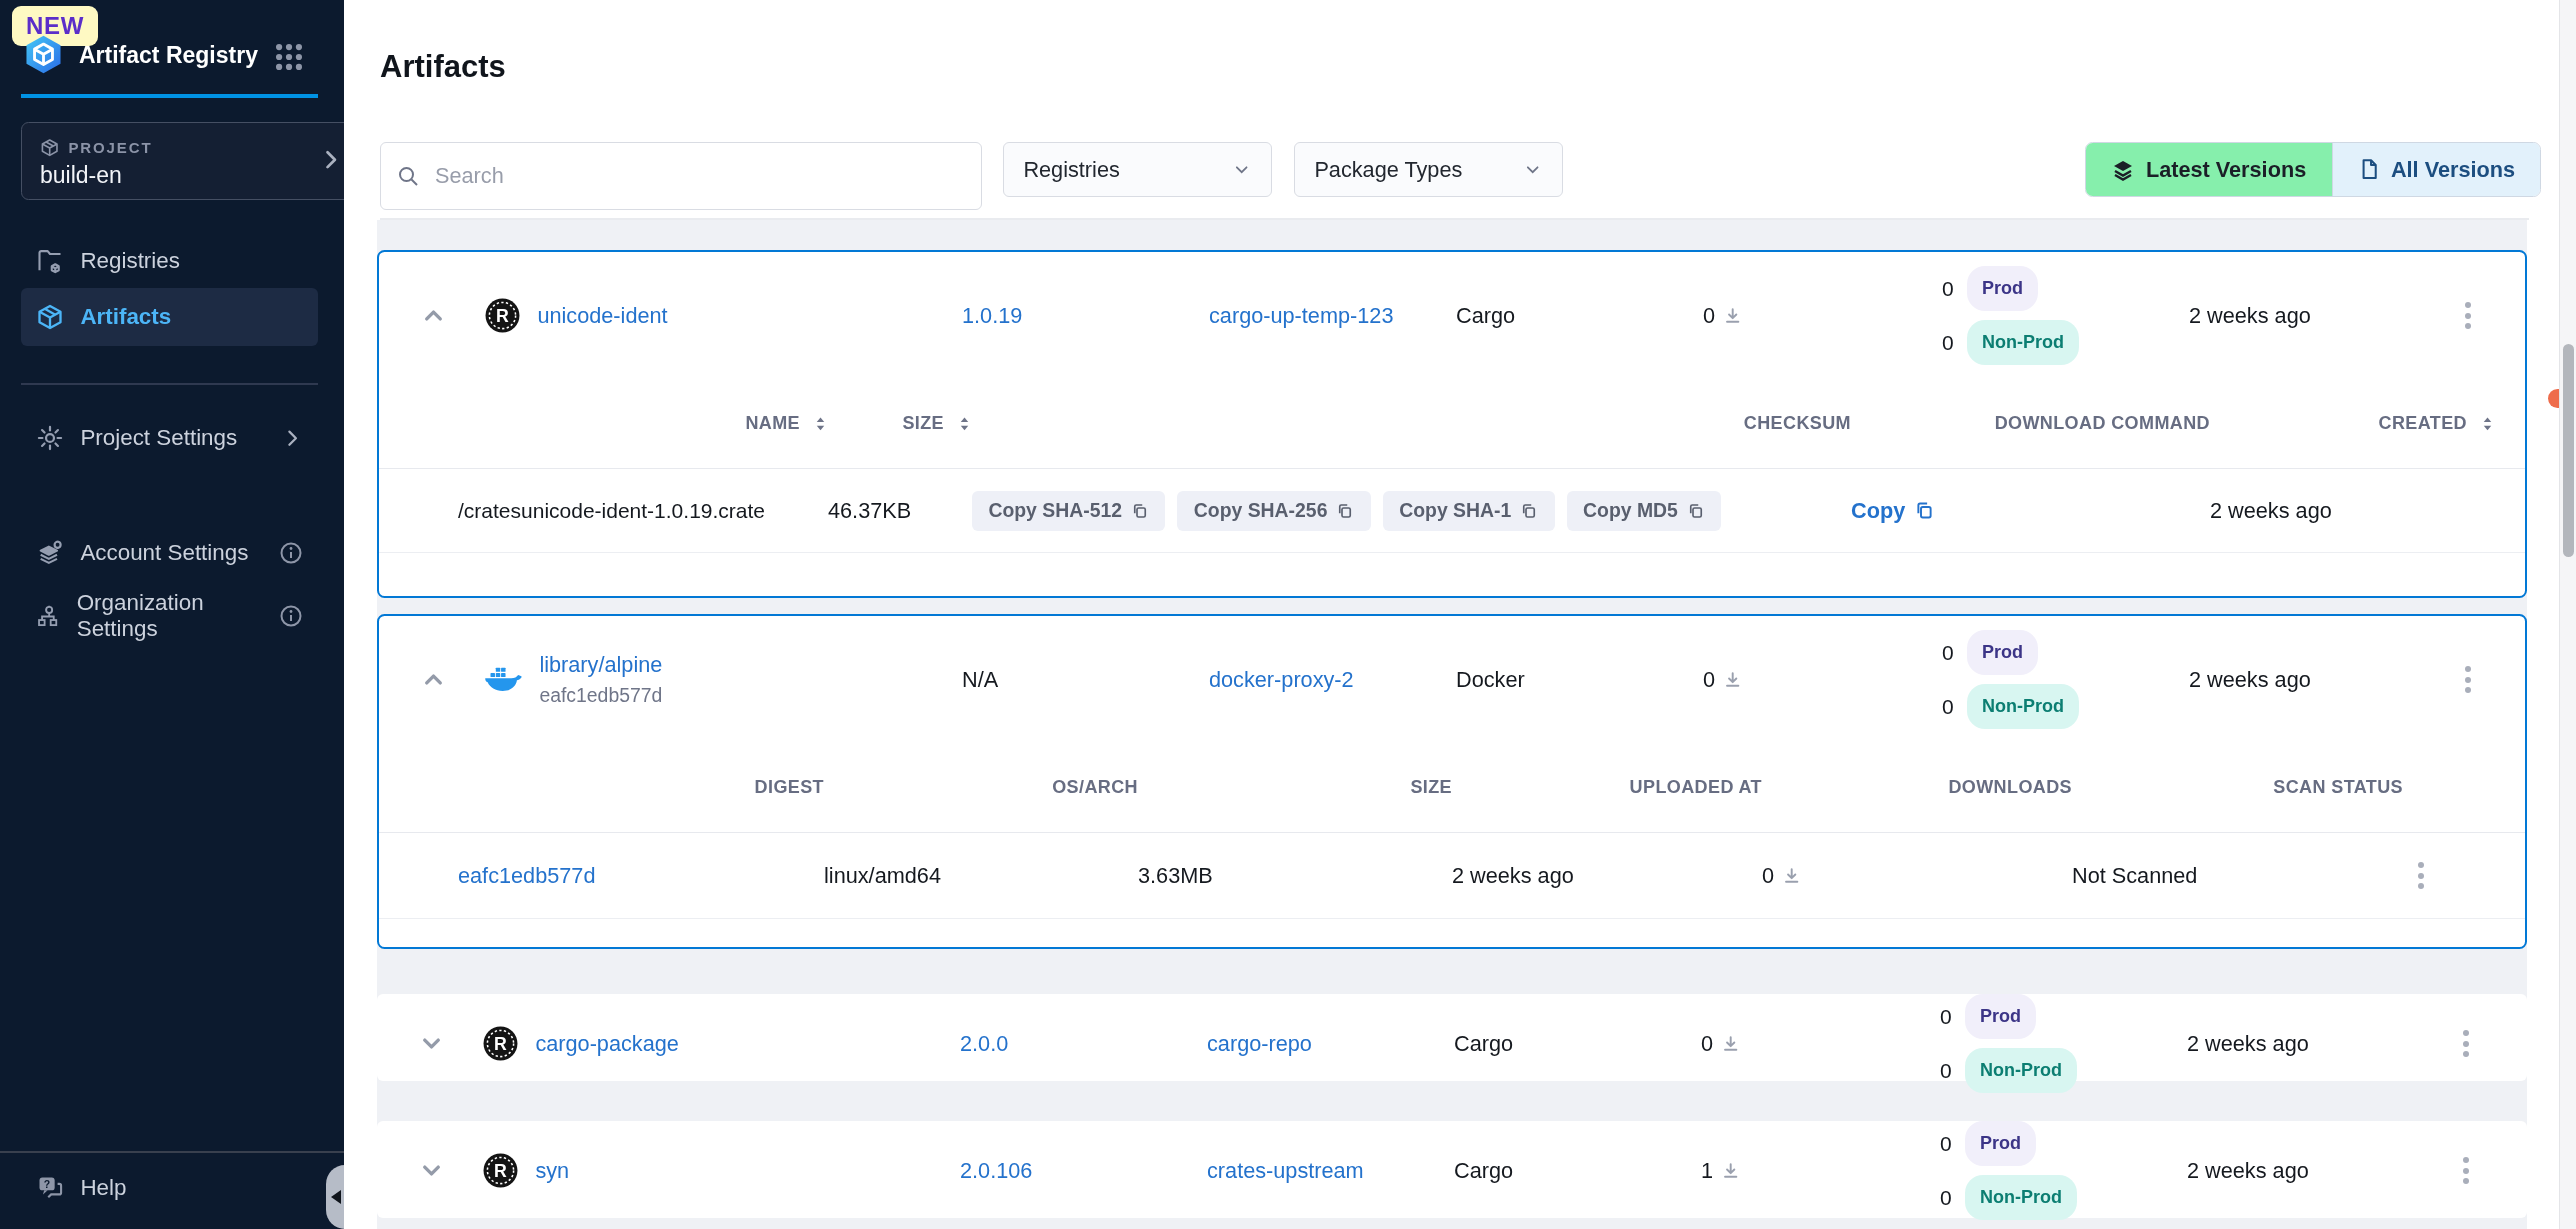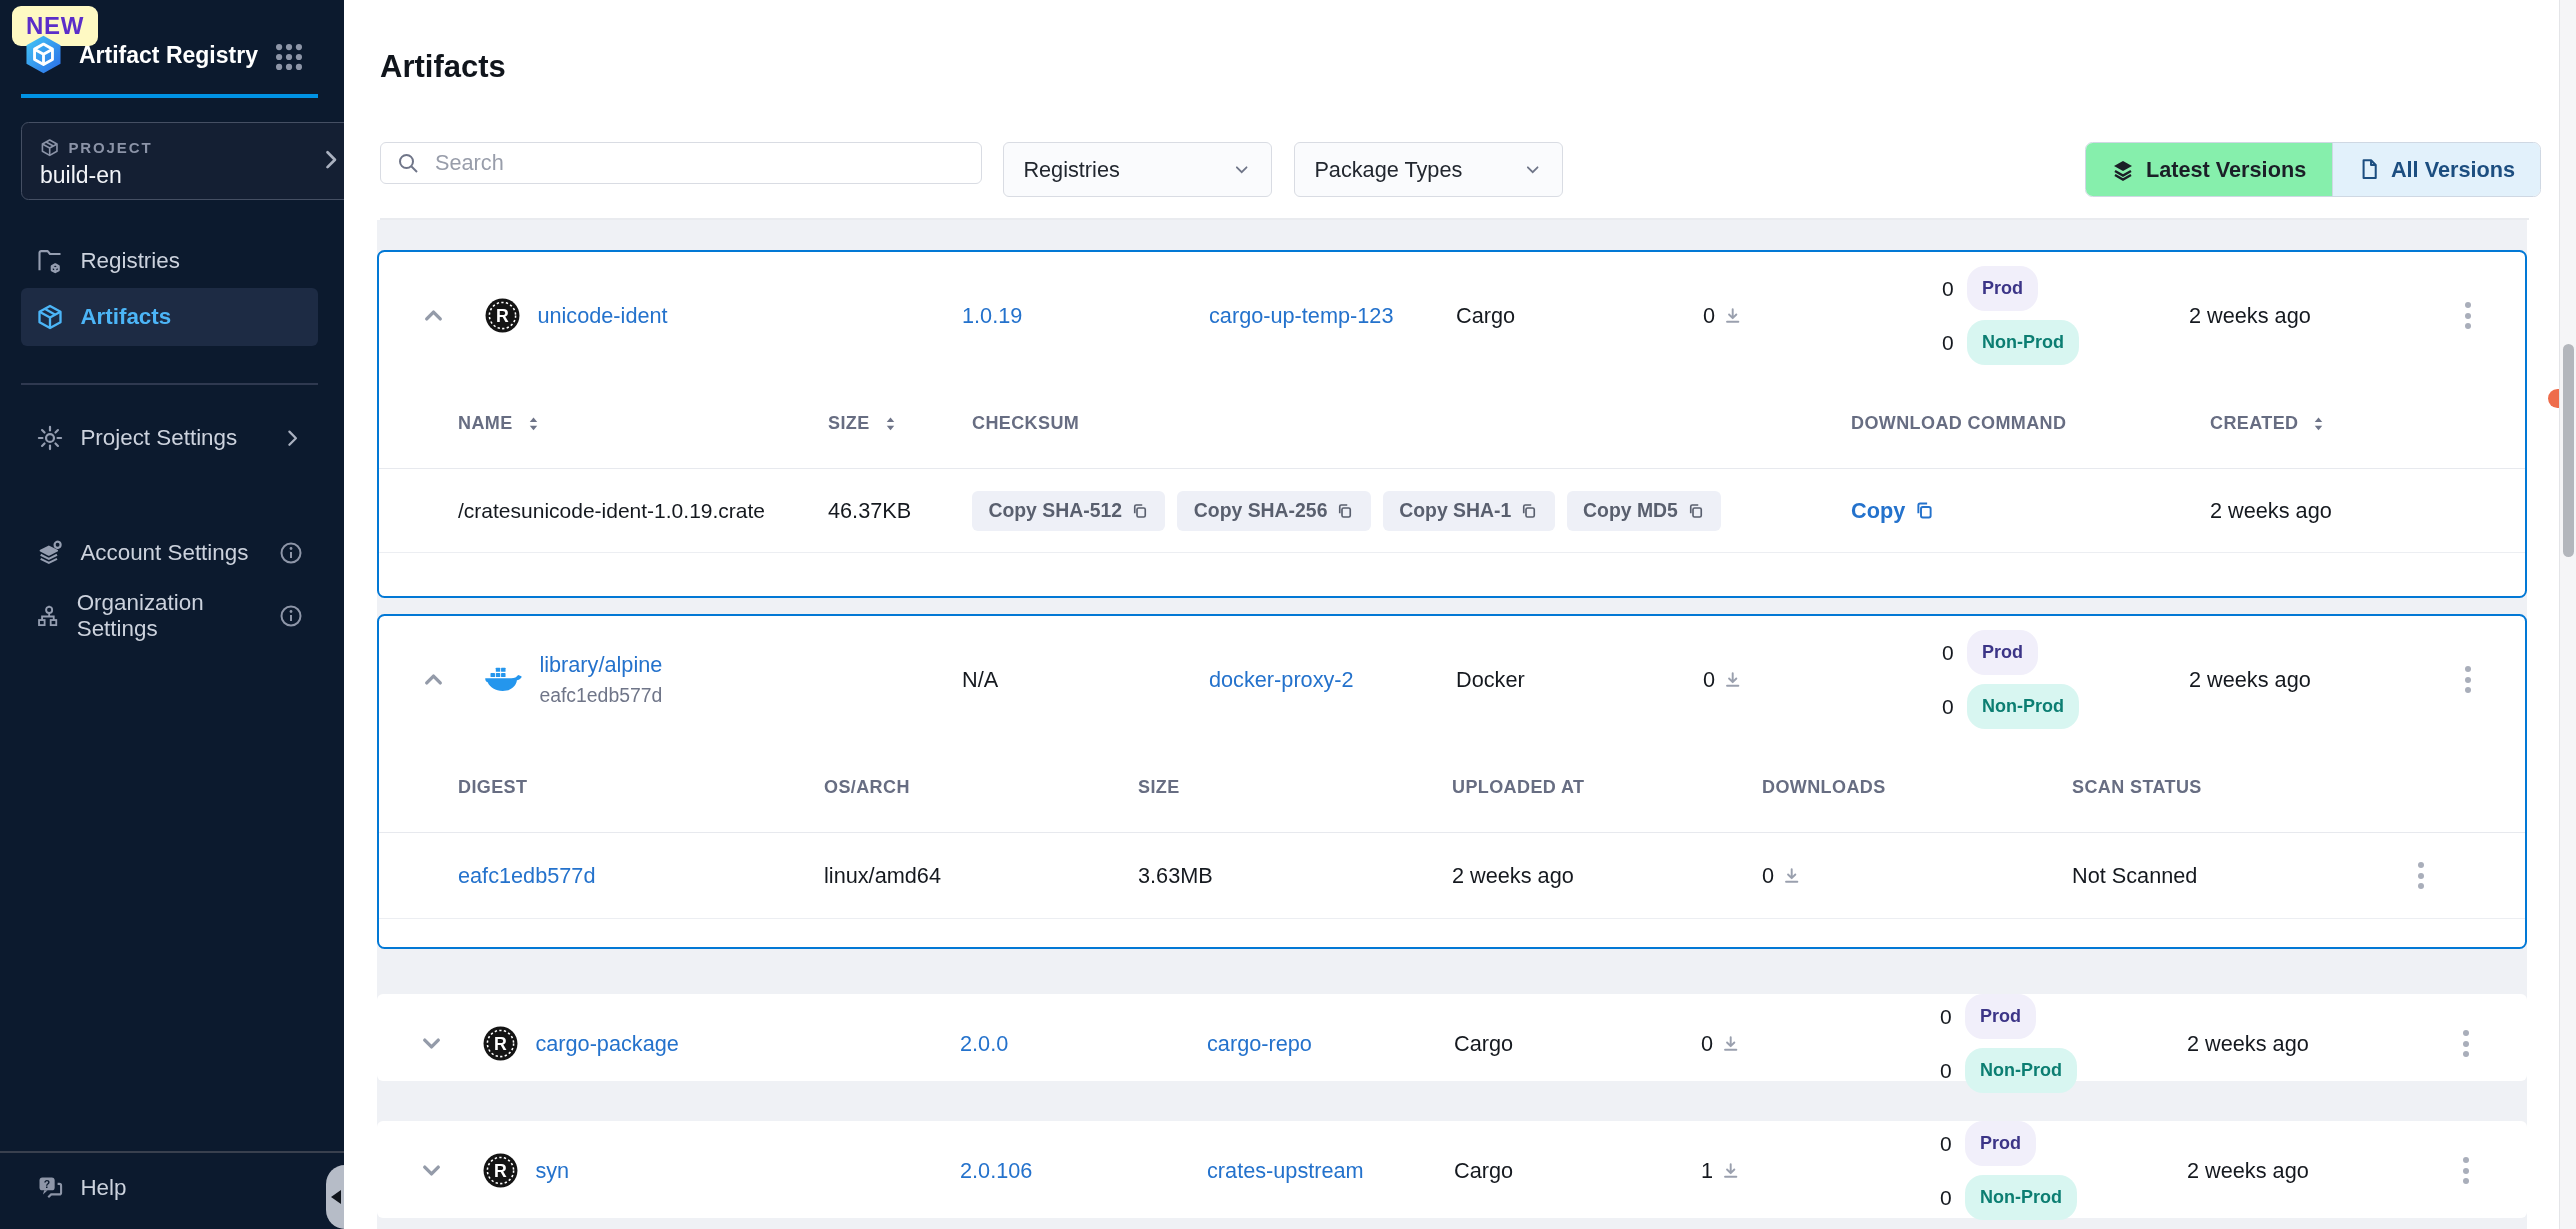--- a/index.html
+++ b/index.html
@@ -38,21 +38,21 @@
                           border-top:7.5px solid transparent; border-bottom:7.5px solid transparent;
                           border-right:10.5px solid #10151c; }
 
   
   .main { position:absolute; left:344px; top:0; width:2232px; height:1230px; background:#ffffff; }
   .breadcrumb { position:absolute; left:36px; top:22.4px; display:flex; align-items:center; gap:10.5px;
                 font-size:20px; }
   .breadcrumb a { color:#2472cc; text-decoration:none; cursor:pointer; }
   .page-title { position:absolute; left:36px; top:49px; font-size:31px; font-weight:700; color:#10151c; }
 
-  .search-box { position:absolute; left:36px; top:142px; width:602px; height:42px; background:#fff;
+  .search-box { position:absolute; left:36px; top:142px; width:602px; height:68px; background:#fff;
                 border:1.5px solid #d9dce3; border-radius:6px; display:flex; align-items:center; }
   .search-box svg { margin-left:15px; }
   .search-box input { border:none; outline:none; flex:1; height:100%; font-size:21.7px; color:#22272f;
                       padding:0 15px; font-family:"Liberation Sans", sans-serif; background:transparent; }
   .search-box input::placeholder { color:#989daa; }
 
   .dropdown { position:absolute; top:142px; height:55px; background:#fafbfd; border:1.5px solid #d9dce3;
               border-radius:6px; display:flex; align-items:center; justify-content:space-between;
               padding:0 19.4px; cursor:pointer; }
   .dropdown .dd-label { font-size:21.7px; color:#22272f; }
@@ -100,21 +100,21 @@
   
   .inner-header { display:grid; align-items:center; height:90px; padding-left:79px; padding-right:30px;
                   border-bottom:1.5px solid #e7e9ee; }
   .inner-row { display:grid; align-items:center; padding-left:79px; padding-right:30px;
                border-bottom:1.5px solid #eceef2; }
   .files-grid { grid-template-columns:370px 144px 879px 359px 1fr; }
   .docker-grid { grid-template-columns:366px 314px 314px 310px 310px 331px 1fr; }
   .files-row { height:84px; }
   .docker-row { height:86px; }
   .th { display:flex; align-items:center; gap:13px; color:#676d82; font-size:18px; font-weight:700;
-        letter-spacing:0.4px; }
+        letter-spacing:0.4px;justify-content:flex-end; }
   .chips { display:flex; gap:12px; }
   .chip { display:flex; align-items:center; gap:9px; background:#eef0f7; color:#595f6e; font-size:19.4px;
           font-weight:600; height:40px; padding:0 16.4px; border-radius:6px; border:none; cursor:pointer;
           font-family:"Liberation Sans", sans-serif; }
   .copy-link { display:flex; align-items:center; gap:9px; color:#2472cc; font-size:21.7px; font-weight:600;
                cursor:pointer; text-decoration:none; }
 
   
   .scroll-track { position:absolute; left:2559px; top:0; width:17px; height:1230px; background:#f5f5f7;
                   border-left:1.5px solid #e4e5e8; }

